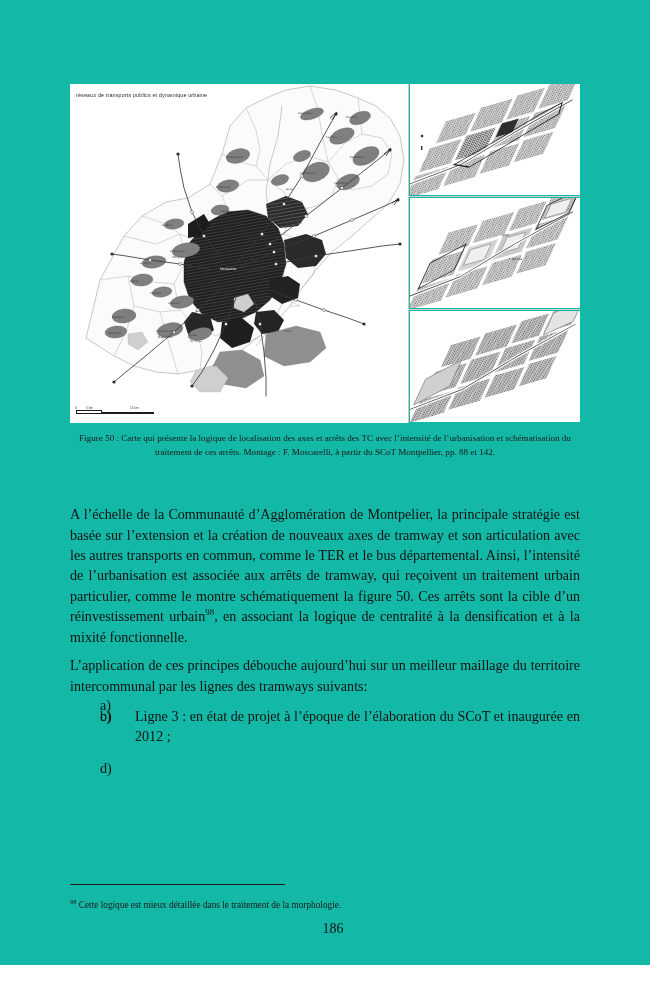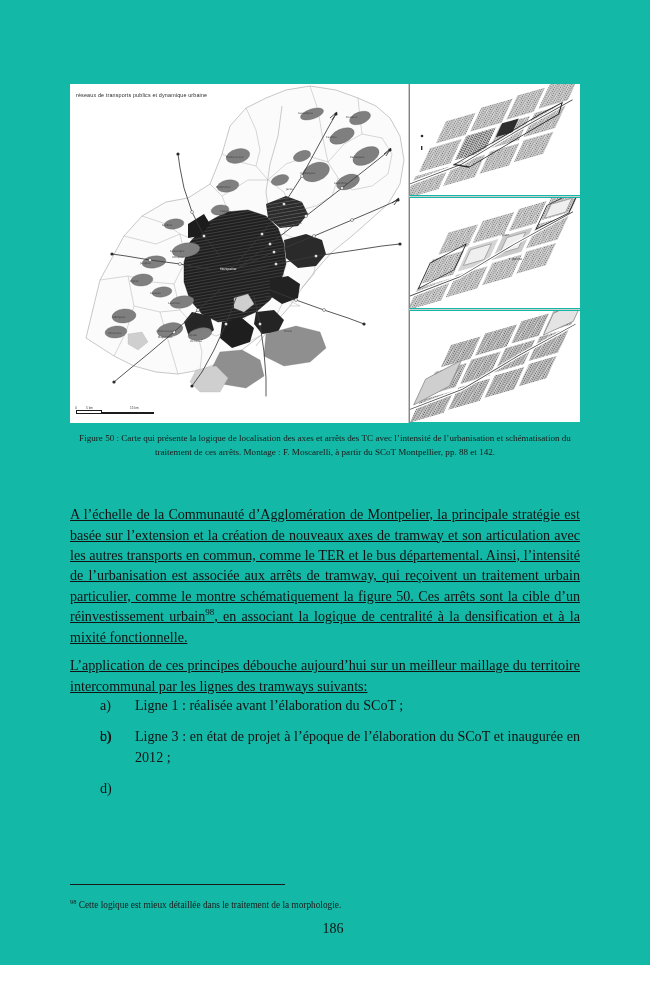--- a/index.html
+++ b/index.html
@@ -124,21 +124,20 @@
   
   .body-text {
     position: absolute;
     left: 70px;
     width: 510px;
     font-size: 14.1px;
     line-height: 20.4px;
     text-align: justify;
     text-justify: inter-word;
     color: #121212;
-    text-decoration: underline;
   }
   .para-1 { top: 490px; }
   .para-2 { top: 641px; }
 
   .list-block {
     position: absolute;
     left: 70px;
     top: 695px;
     width: 510px;
   }
@@ -522,21 +521,20 @@
 
   <div class="figure-caption">Figure 50 : Carte qui présente la logique de localisation des axes et arrêts des TC avec l’intensité de l’urbanisation et schématisation du traitement de ces arrêts. Montage : F. Moscarelli, à partir du SCoT Montpellier, pp. 88 et 142.</div>
 
   <p class="body-text para-1"><span>A l’échelle de la Communauté d’Agglomération de Montpelier, la principale stratégie est basée sur l’extension et la création de nouveaux axes de tramway et son articulation avec les autres transports en commun, comme le TER et le bus départemental. Ainsi, l’intensité de l’urbanisation est associée aux arrêts de tramway, qui reçoivent un traitement urbain particulier, comme le montre schématiquement la figure 50. Ces arrêts sont la cible d’un réinvestissement urbain</span><span class="sup">98</span><span>, en associant la logique de centralité à la densification et à la mixité fonctionnelle.</span></p>
 
   <p class="body-text para-2">L’application de ces principes débouche aujourd’hui sur un meilleur maillage du territoire intercommunal par les lignes des tramways suivants:</p>
 
   <div class="list-block">
     <div class="list-item">
       <span class="marker">a)</span>
-      <span>Ligne 1 : réalisée avant l’élaboration du SCoT ;</span>
     </div>
     <div class="list-item">
       <span class="marker">b)</span>
     </div>
     <div class="list-item">
       <span class="marker">c)</span>
       <span>Ligne 3 : en état de projet à l’époque de l’élaboration du SCoT et inaugurée en 2012 ;</span>
     </div>
     <div class="list-item">
       <span class="marker">d)</span>

